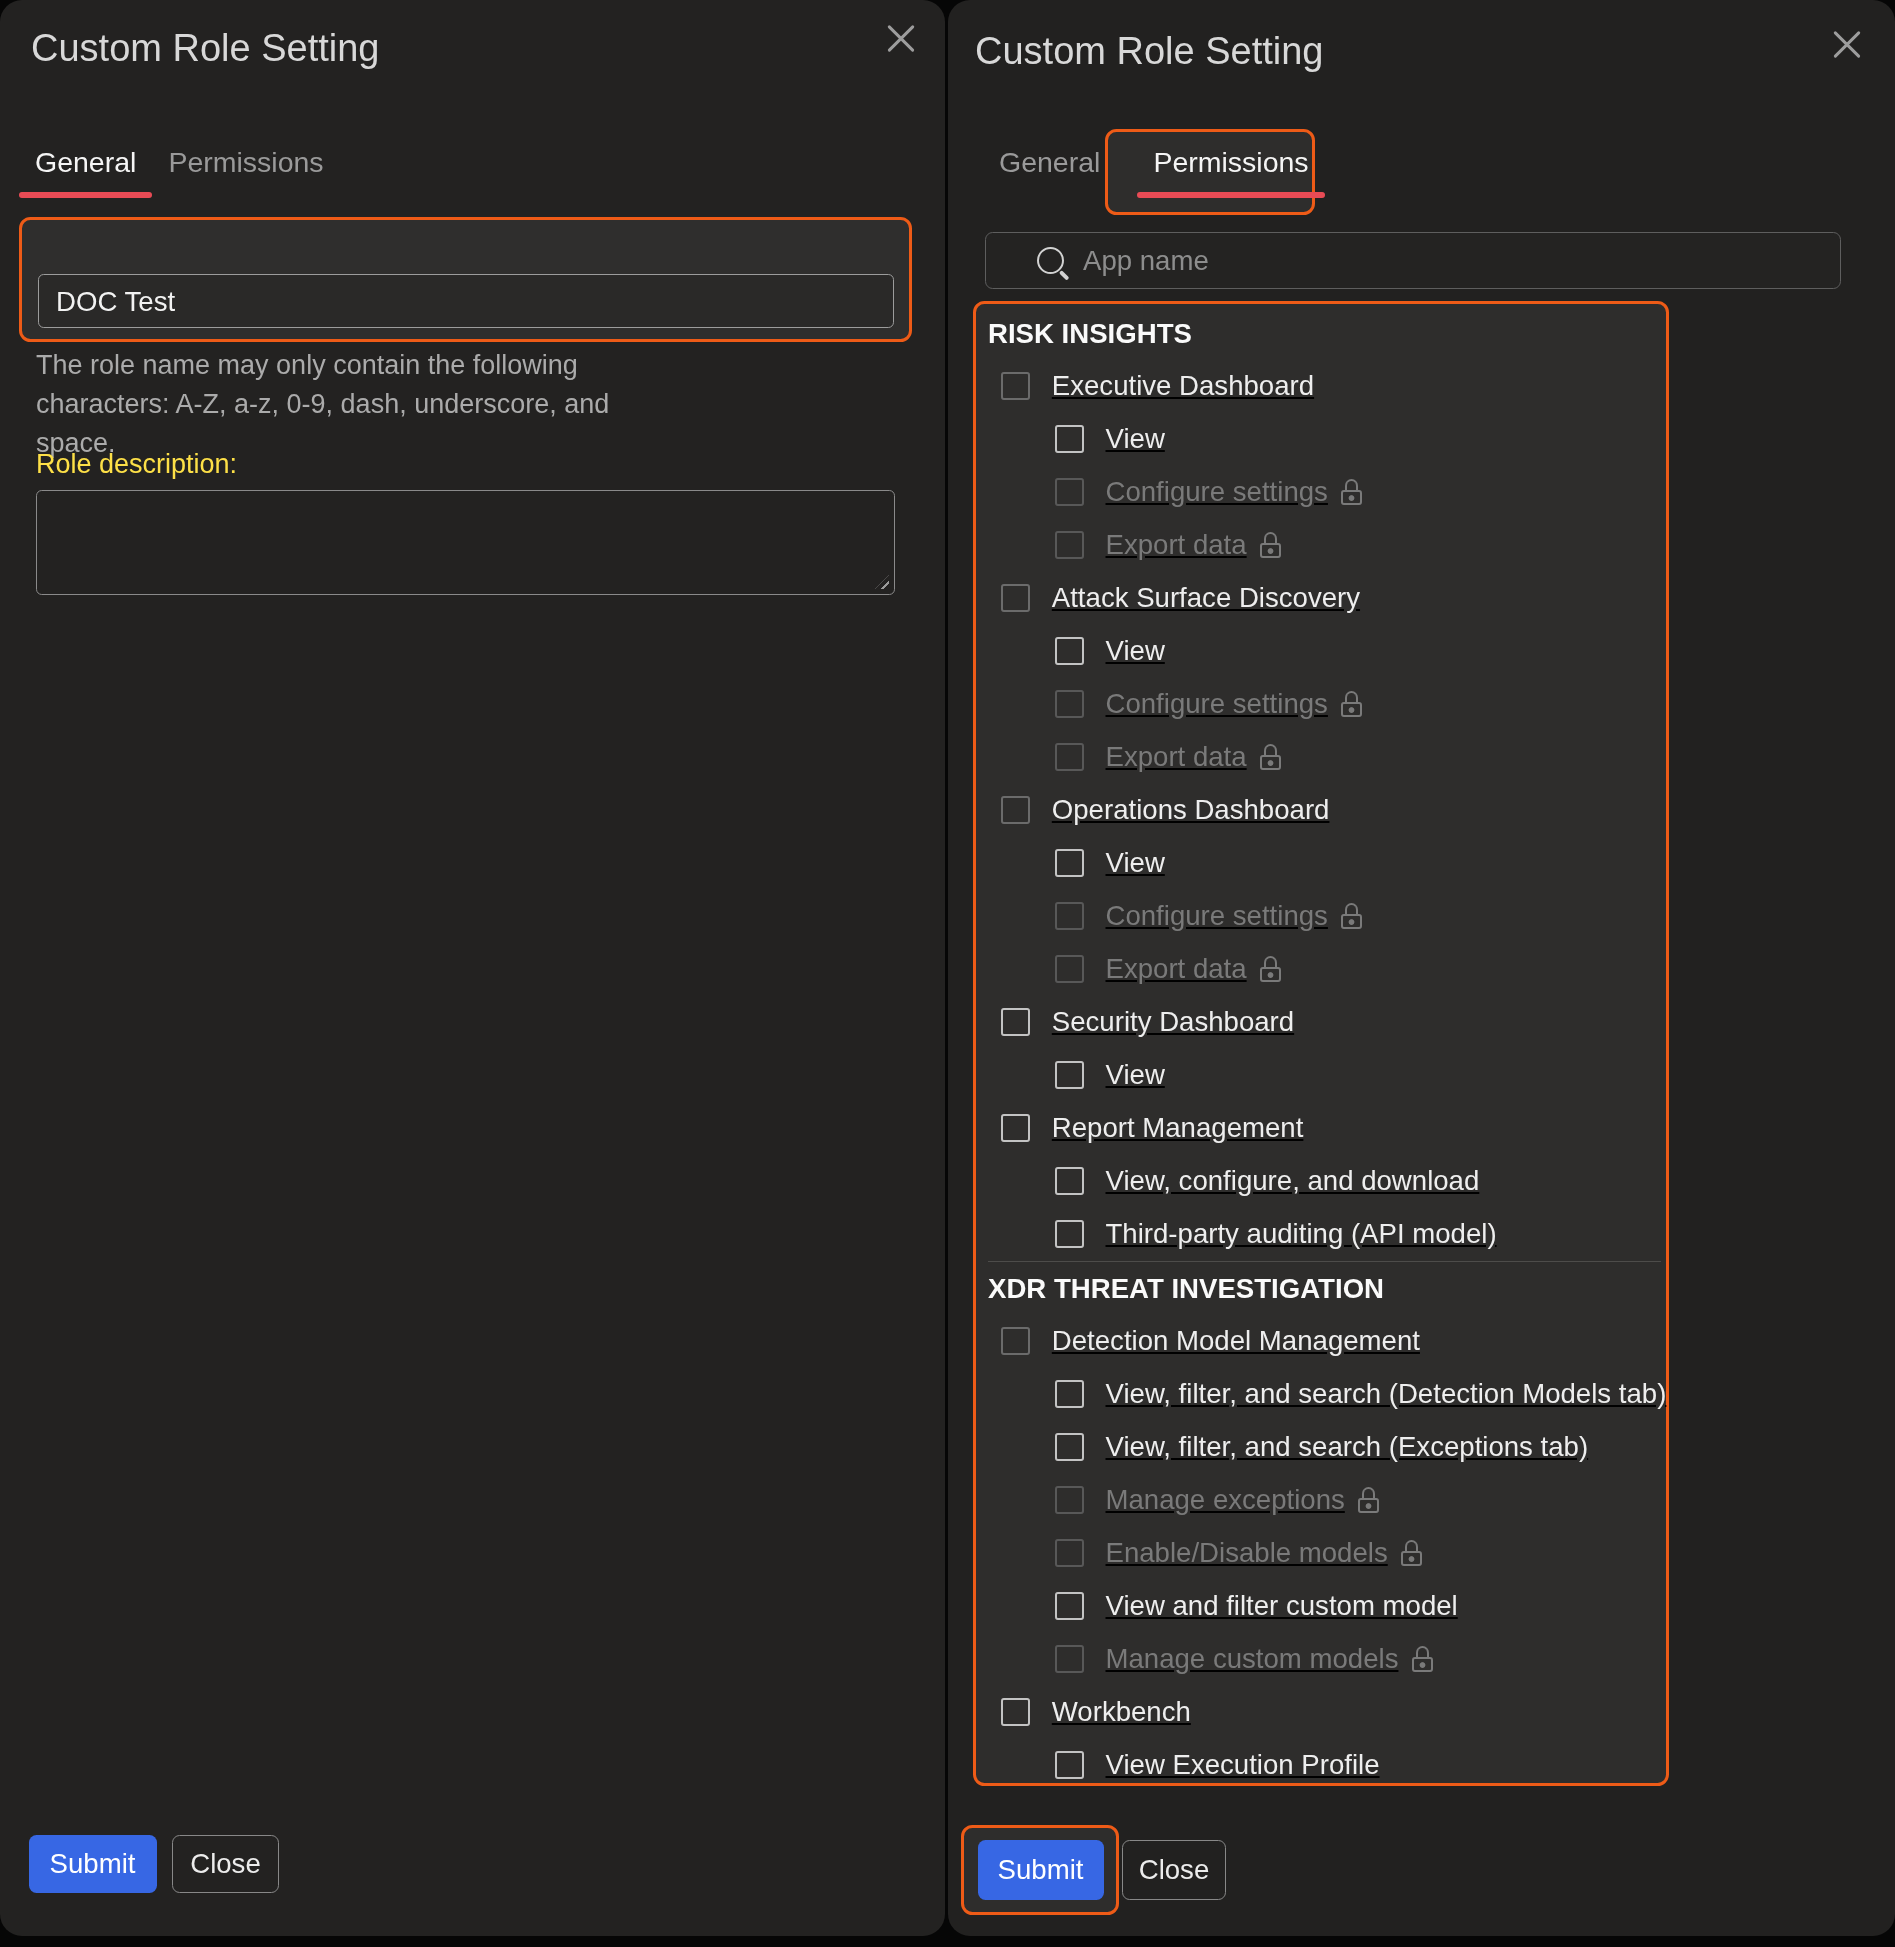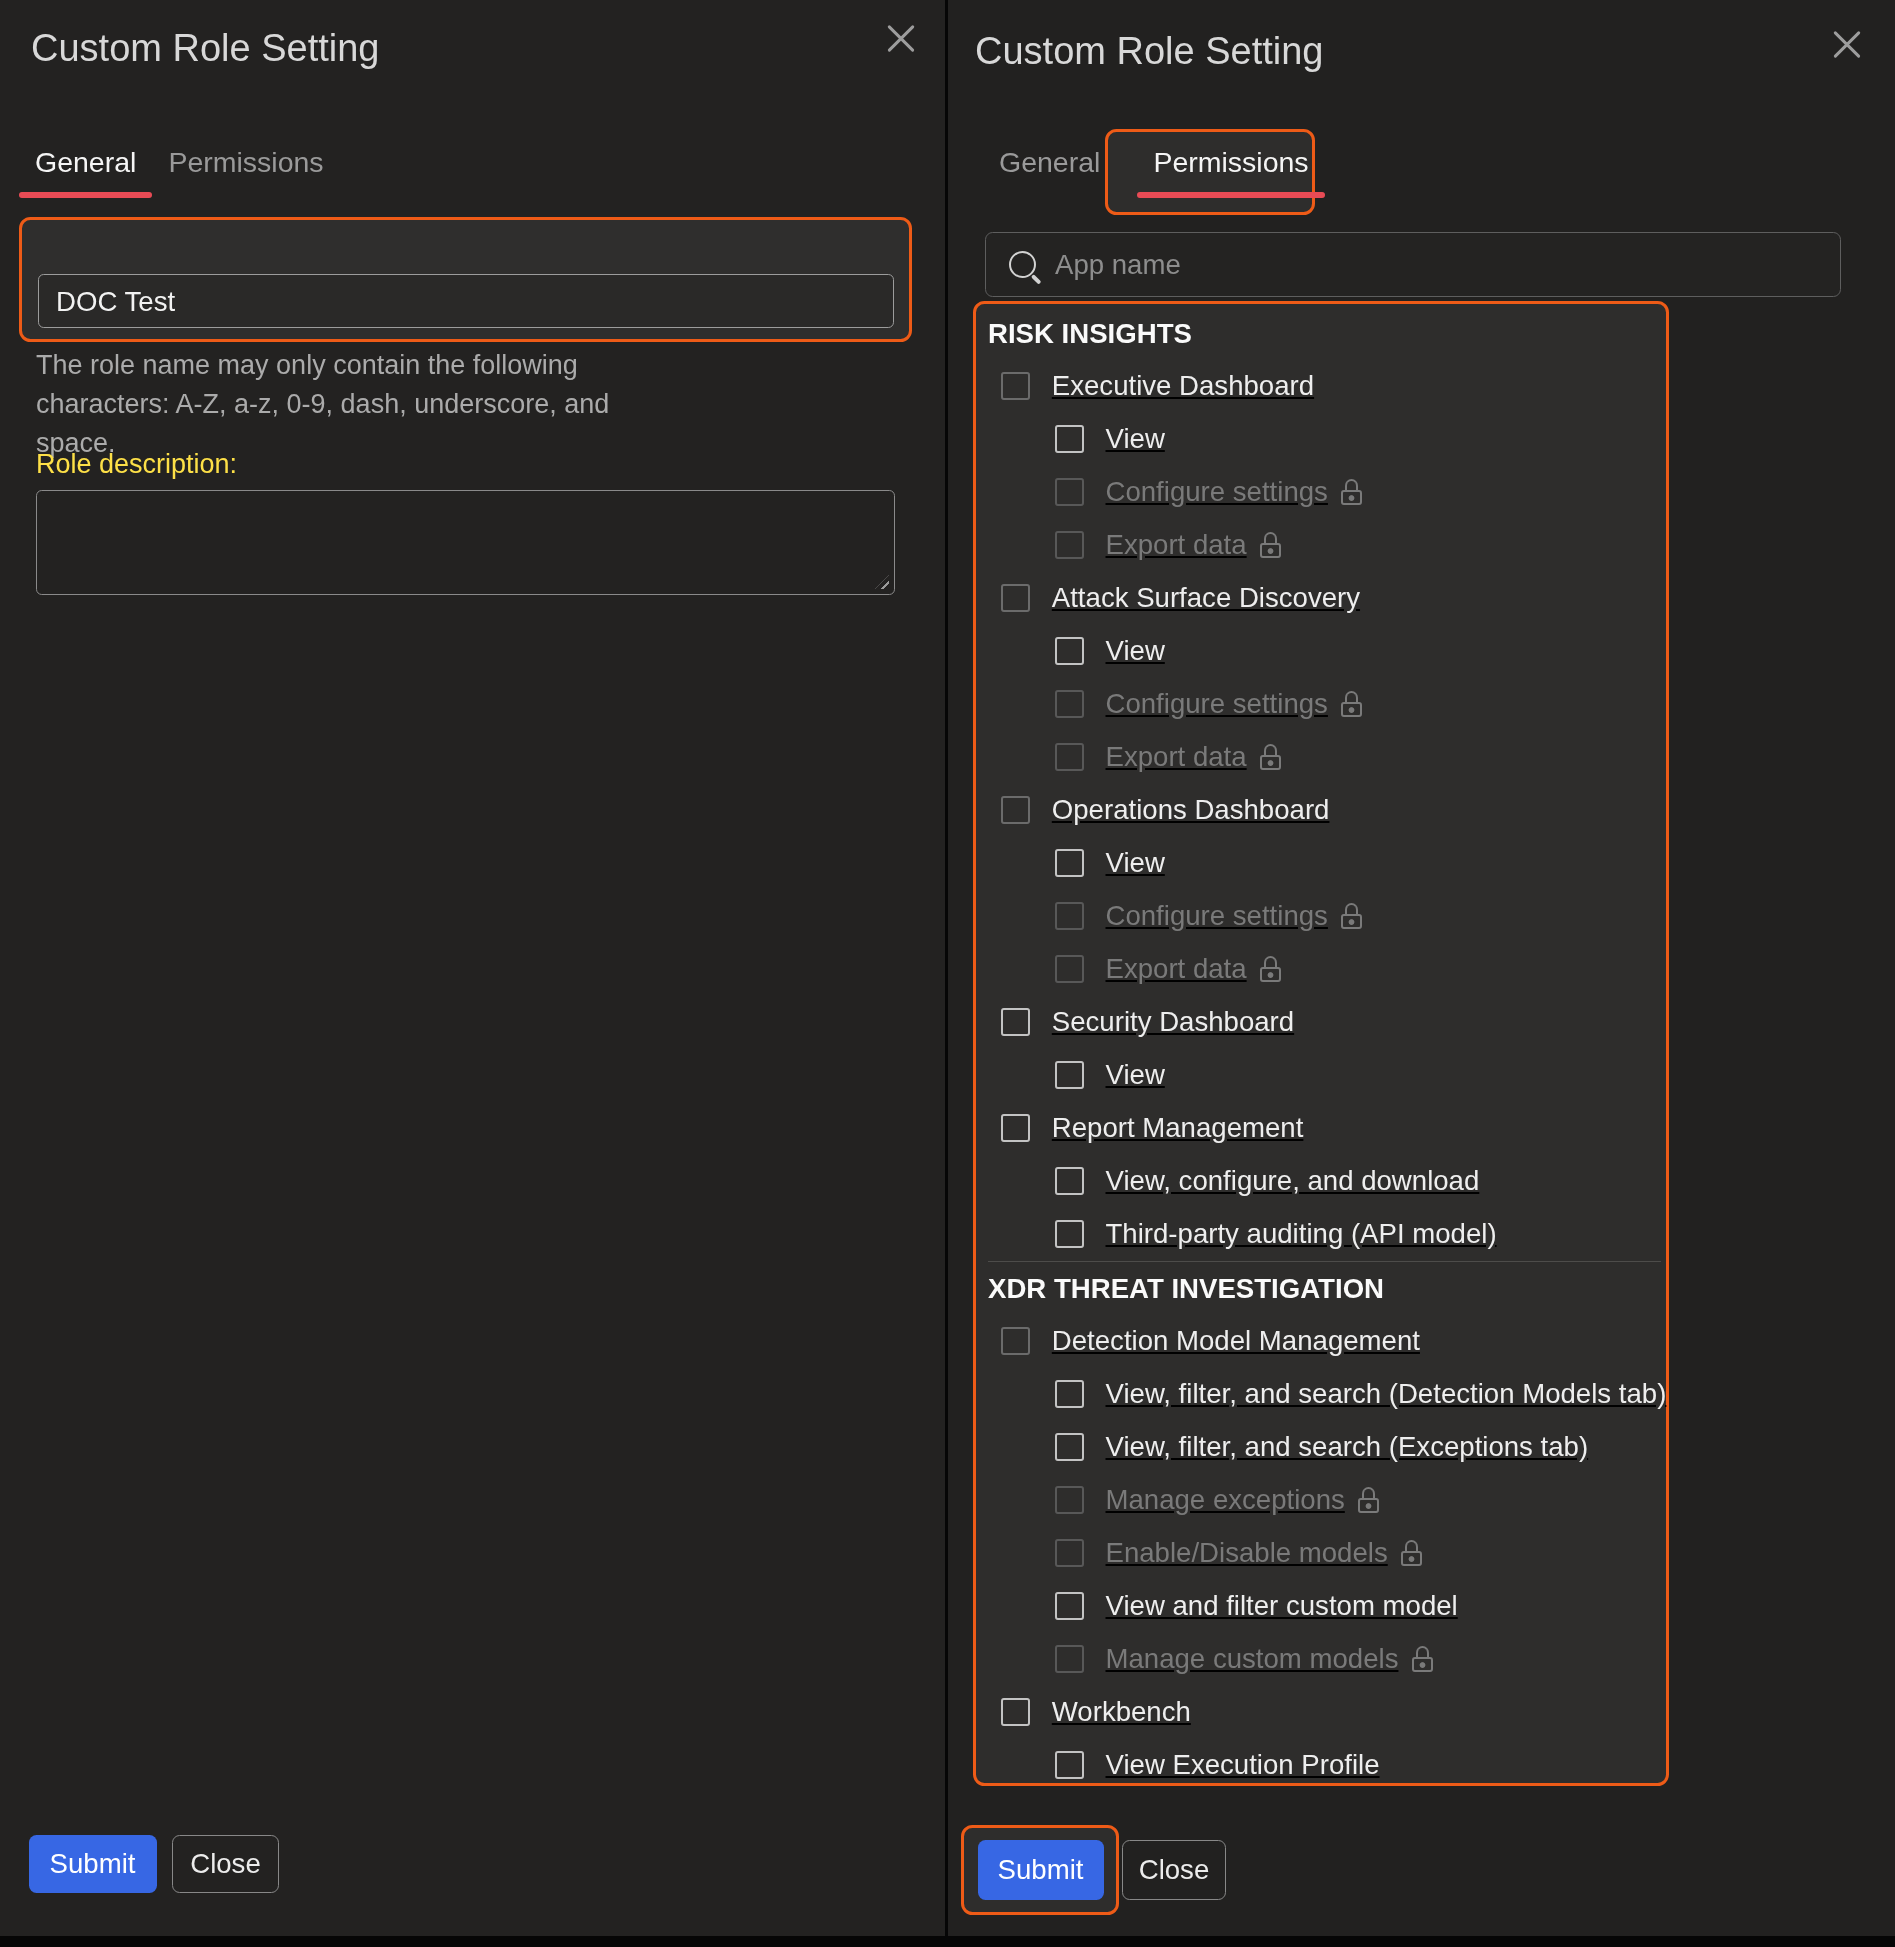--- a/index.html
+++ b/index.html
@@ -1,17 +1,17 @@
 <!DOCTYPE html>
 <html style="font-size:15px"><head>
 <meta charset="utf-8">
 <style>
   html,body{margin:0;padding:0;background:#060606;width:1896px;height:1948px;overflow:hidden;
     font-family:"Liberation Sans",sans-serif;-webkit-font-smoothing:antialiased;}
-  .panel{position:absolute;top:0;height:1936px;background:#232221;}
+  .panel{position:absolute;top:0;height:1936px;background:#232221;border-radius:22px;}
   .panel.left{left:0;width:945px;}
   .panel.right{left:948px;width:947px;background:#222120;}
 
   .dlg-title{position:absolute;font-size:38px;color:#d8d8d8;white-space:nowrap;}
   .left .dlg-title{left:31px;top:27px;}
   .right .dlg-title{left:27px;top:30px;}
 
   .close-x{position:absolute;width:32px;height:32px;cursor:pointer;}
   .left .close-x{left:885px;top:23px;}
   .right .close-x{left:883px;top:28.5px;}
@@ -56,22 +56,22 @@
   .btn.primary{background:#3767e4;color:#ffffff;border:none;}
   .btn.secondary{background:transparent;border:1.9px solid #888888;color:#ececec;}
   .left .btn.primary{left:28.5px;top:1835px;width:128px;height:58px;}
   .left .btn.secondary{left:172px;top:1835px;width:107px;height:58px;}
   .right .btn.primary{left:29.5px;top:1840px;width:126px;height:60px;}
   .right .btn.secondary{left:174px;top:1840px;width:104px;height:60px;}
   .submit-annot{left:13.3px;top:1825px;width:158px;height:90px;}
   .permtab-annot{left:157px;top:129px;width:210px;height:86px;}
 
   
-  .search-box{position:absolute;left:37px;top:232px;width:856px;height:65px;box-sizing:border-box;
-    border:1.9px solid #5e5e5e;border-radius:7.6px;background:#242322;display:flex;align-items:center;}
+  .search-box{position:absolute;left:37px;top:232px;width:856px;height:57px;box-sizing:border-box;
+    border:1.9px solid #5e5e5e;border-radius:7.6px;background:#242322;display:flex;align-items:center;padding-left:28px;}
   .search-icon{width:23px;height:23px;border:2.9px solid #d2d2d2;border-radius:50%;position:relative;
     margin:0 17px 0 23px;flex:none;}
   .search-icon::after{content:"";position:absolute;width:3.8px;height:10.5px;background:#d2d2d2;
     border-radius:1.9px;transform:rotate(-45deg);bottom:-8.6px;right:-3.8px;}
   .search-input{flex:1;background:transparent;border:none;outline:none;color:#e8e8e8;font-size:27.6px;
     font-family:"Liberation Sans",sans-serif;}
   .search-input::placeholder{color:#8d8d8d;}
 
   
   .perm-annot{left:25px;top:301px;width:696px;height:1485px;}

